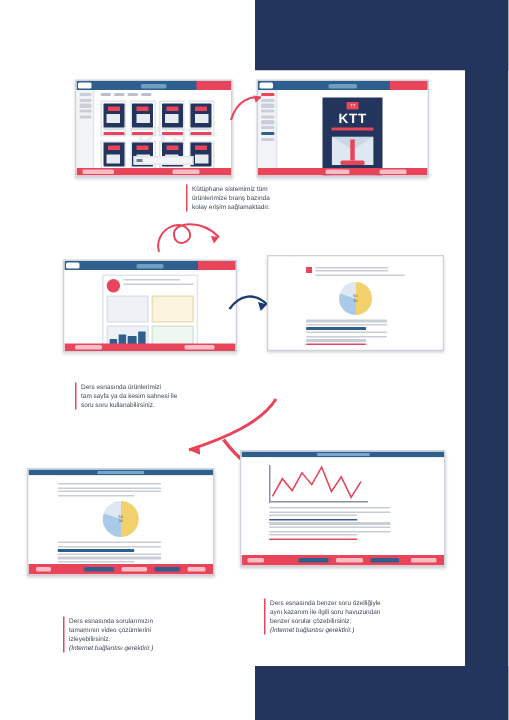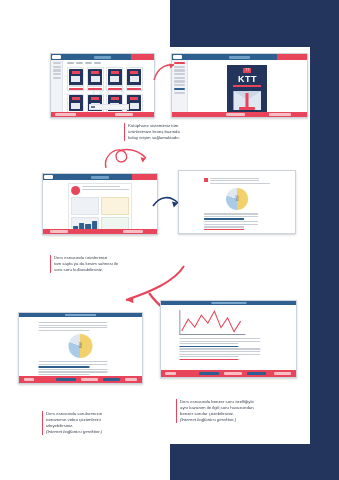--- a/index.html
+++ b/index.html
@@ -103,21 +103,21 @@
   
   .cap{position:absolute;border-left:1.6px solid #e8455a;padding-left:3px;
        font-size:4.3px;line-height:6px;color:#3d4655;}
   .cap .it{font-style:italic;}
 
   
   .arrow{position:absolute;pointer-events:none;}
 
   
   #win-library{left:50px;top:53px;width:105px;height:65px;}
-  #win-detail {left:171px;top:53px;width:137px;height:65px;}
+  #win-detail {left:171px;top:53px;width:115px;height:65px;}
   #win-doc    {left:42px;top:173px;width:116px;height:62px;}
   #win-zoom   {left:178px;top:170px;width:118px;height:64px;}
   #win-video  {left:18px;top:312px;width:125px;height:72px;}
   #win-similar{left:160px;top:300px;width:137px;height:78px;}
 </style>
 </head>
 <body>
 
 <div class="page">
 

